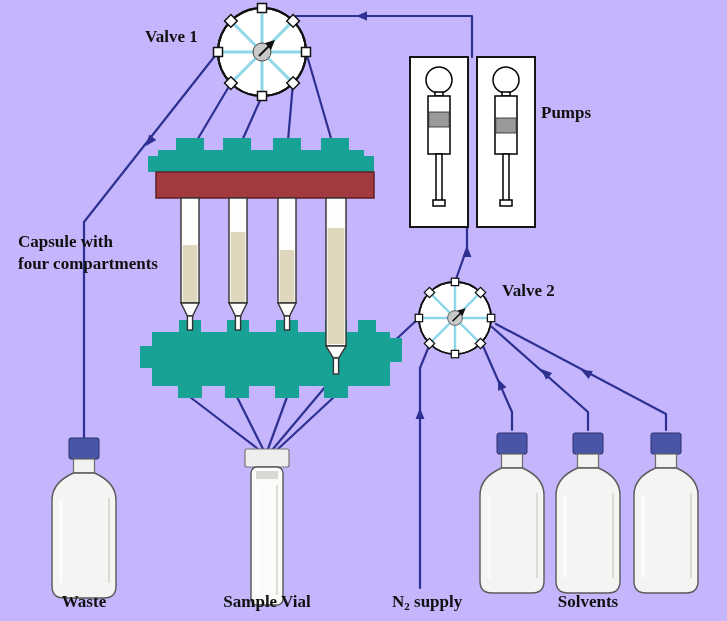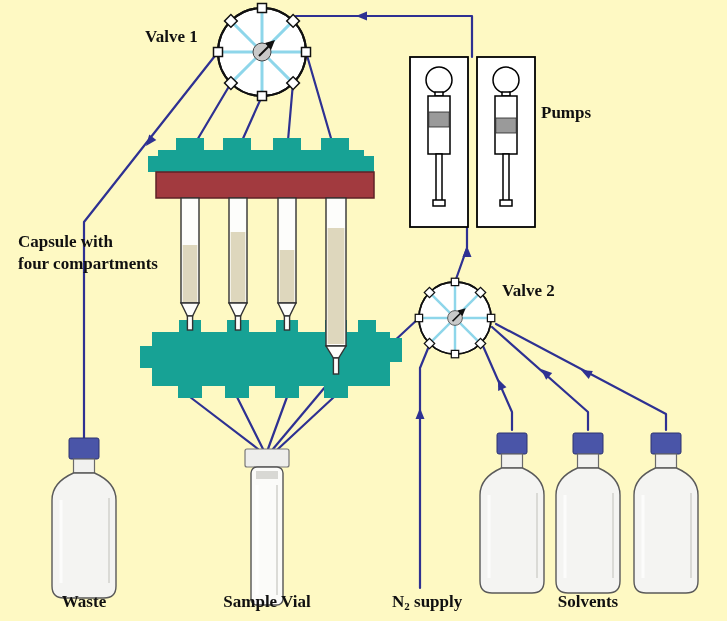--- a/index.html
+++ b/index.html
@@ -1,16 +1,16 @@
 <!DOCTYPE html>
 <html style="--tubing: #2e3192; --valve-spoke: #8ed6ea; --manifold-teal: #17a295; --capsule-red: #a23a3f; --cap-blue: #4a55a8; --resin-beige: #ded7bd; --pump-gray: #9a9a9a;"><head>
 <meta charset="utf-8">
 <style>
   html,body{margin:0;padding:0;background:#ffffff;}
-  .canvas{position:relative;width:727px;height:621px;background:#fef9c3;overflow:hidden;}
+  .canvas{position:relative;width:727px;height:621px;background:#c4b5fd;overflow:hidden;}
   svg{display:block;}
   .tube{stroke:var(--tubing,#2e3192);stroke-width:2.2;fill:none;stroke-linejoin:round;stroke-linecap:round;}
   .arrow{fill:var(--tubing,#2e3192);stroke:none;}
   .spoke{stroke:var(--valve-spoke,#8ed6ea);stroke-width:3;}
   .valve-ring{fill:#ffffff;stroke:#111111;stroke-width:2;}
   .valve-ring2{fill:none;stroke:#111111;stroke-width:2;}
   .port{fill:#ffffff;stroke:#111111;stroke-width:1.5;}
   .hub{fill:#c9c9c9;stroke:#444444;stroke-width:1;}
   .hub-arrow{stroke:#111111;stroke-width:2;fill:none;}
   .hub-tip{fill:#111111;}

